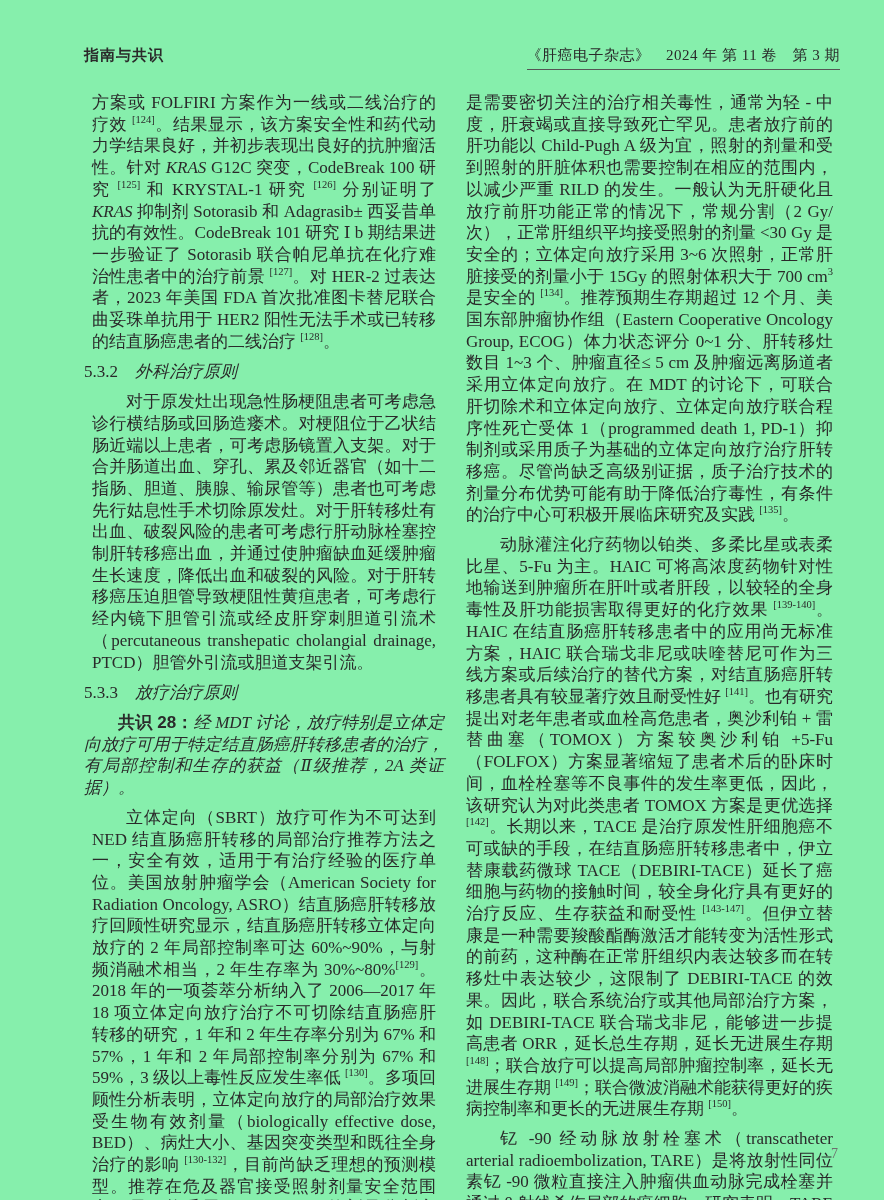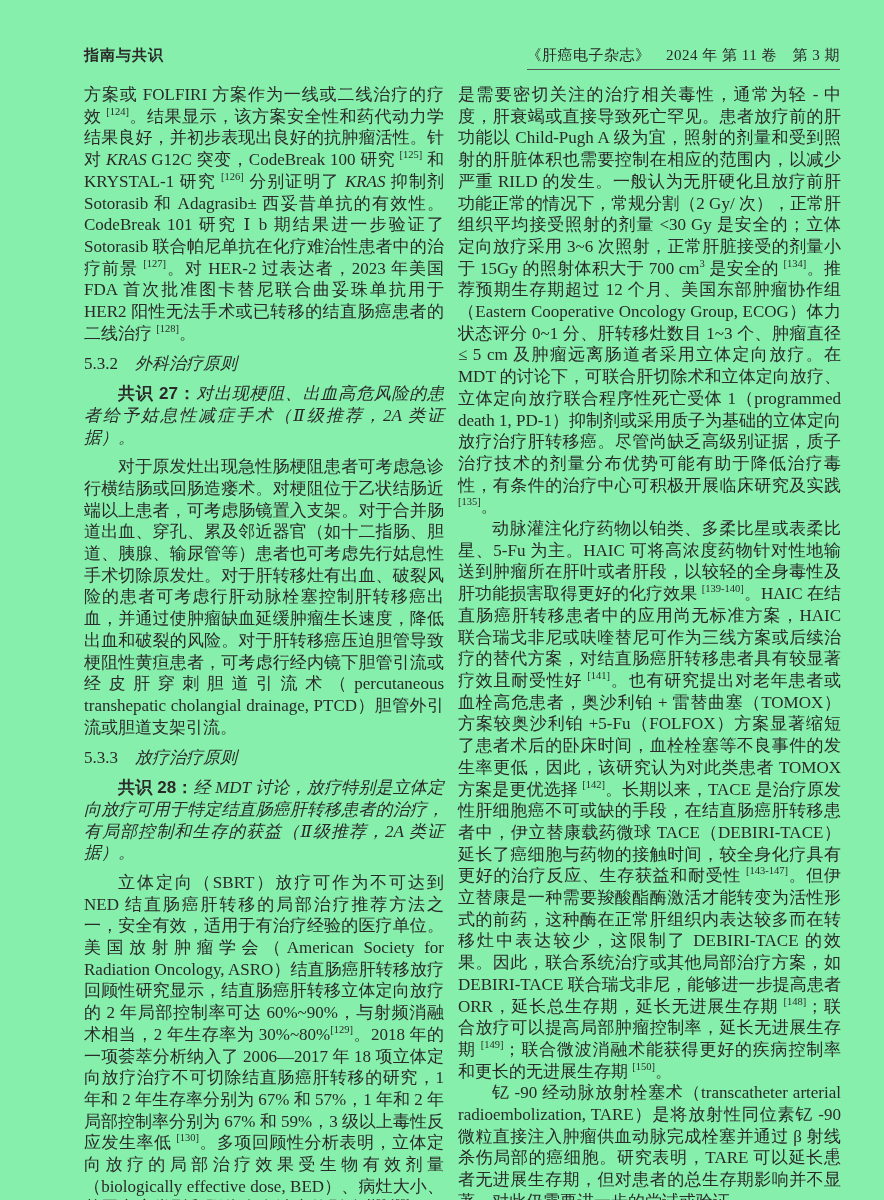--- a/index.html
+++ b/index.html
@@ -27,21 +27,21 @@
     letter-spacing:0.5px;
   }
   .content {
     position:absolute; top:84px; left:84px;
     display:flex; gap:14px;
   }
   .col { text-align:justify; text-justify:inter-ideograph; }
   .col-left  { width:360px; }
   .col-right { width:383px; }
   .para {
-    margin:0; font-size:17px; line-height:21.7px;
+    margin:8px; font-size:17px; line-height:21.7px;
     word-break:break-word;
   }
   .indent { text-indent:2em; }
   .heading {
     margin:9px 0 7px; font-size:17px; line-height:21.7px; font-weight:normal;
   }
   .consensus { margin:8px 0; }
   .kai { font-style:italic; }
   .num { font-style:normal; }
   .b {
@@ -61,21 +61,20 @@
 <div class="page">
   <div class="header">
     <span class="header-section">指南与共识</span>
     <span class="header-journal">《肝癌电子杂志》　2024 年 第 11 卷　第 3 期</span>
   </div>
 
   <div class="content">
     <div class="col col-left">
         <p class="para"><span>方案或 FOLFIRI 方案作为一线或二线治疗的疗效 </span><sup class="ref">[124]</sup><span>。结果显示，该方案安全性和药代动力学结果良好，并初步表现出良好的抗肿瘤活性。针对 </span><i>KRAS</i><span> G12C 突变，CodeBreak 100 研究 </span><sup class="ref">[125]</sup><span> 和 KRYSTAL-1 研究 </span><sup class="ref">[126]</sup><span> 分别证明了 </span><i>KRAS</i><span> 抑制剂 Sotorasib 和 Adagrasib± 西妥昔单抗的有效性。CodeBreak 101 研究 Ⅰ b 期结果进一步验证了 Sotorasib 联合帕尼单抗在化疗难治性患者中的治疗前景 </span><sup class="ref">[127]</sup><span>。对 HER-2 过表达者，2023 年美国 FDA 首次批准图卡替尼联合曲妥珠单抗用于 HER2 阳性无法手术或已转移的结直肠癌患者的二线治疗 </span><sup class="ref">[128]</sup><span>。</span></p>
         <h3 class="heading"><span class="num">5.3.2　</span><span class="kai">外科治疗原则</span></h3>
-        <p class="para consensus indent"><span class="b">共识 27：</span><span class="kai">对出现梗阻、出血高危风险的患者给予姑息性减症手术（Ⅱ级推荐，2A 类证据）。</span></p>
         <p class="para indent"><span>对于原发灶出现急性肠梗阻患者可考虑急诊行横结肠或回肠造瘘术。对梗阻位于乙状结肠近端以上患者，可考虑肠镜置入支架。对于合并肠道出血、穿孔、累及邻近器官（如十二指肠、胆道、胰腺、输尿管等）患者也可考虑先行姑息性手术切除原发灶。对于肝转移灶有出血、破裂风险的患者可考虑行肝动脉栓塞控制肝转移癌出血，并通过使肿瘤缺血延缓肿瘤生长速度，降低出血和破裂的风险。对于肝转移癌压迫胆管导致梗阻性黄疸患者，可考虑行经内镜下胆管引流或经皮肝穿刺胆道引流术（percutaneous transhepatic cholangial drainage, PTCD）胆管外引流或胆道支架引流。</span></p>
         <h3 class="heading"><span class="num">5.3.3　</span><span class="kai">放疗治疗原则</span></h3>
         <p class="para consensus indent"><span class="b">共识 28：</span><span class="kai">经 MDT 讨论，放疗特别是立体定向放疗可用于特定结直肠癌肝转移患者的治疗，有局部控制和生存的获益（Ⅱ级推荐，2A 类证据）。</span></p>
         <p class="para indent"><span>立体定向（SBRT）放疗可作为不可达到 NED 结直肠癌肝转移的局部治疗推荐方法之一，安全有效，适用于有治疗经验的医疗单位。美国放射肿瘤学会（American Society for Radiation Oncology, ASRO）结直肠癌肝转移放疗回顾性研究显示，结直肠癌肝转移立体定向放疗的 2 年局部控制率可达 60%~90%，与射频消融术相当，2 年生存率为 30%~80%</span><sup class="ref">[129]</sup><span>。2018 年的一项荟萃分析纳入了 2006—2017 年 18 项立体定向放疗治疗不可切除结直肠癌肝转移的研究，1 年和 2 年生存率分别为 67% 和 57%，1 年和 2 年局部控制率分别为 67% 和 59%，3 级以上毒性反应发生率低 </span><sup class="ref">[130]</sup><span>。多项回顾性分析表明，立体定向放疗的局部治疗效果受生物有效剂量（biologically effective dose, BED）、病灶大小、基因突变类型和既往全身治疗的影响 </span><sup class="ref">[130-132]</sup><span>，目前尚缺乏理想的预测模型。推荐在危及器官接受照射剂量安全范围内，尽可能采用 BED&gt;100 Gy 的剂量分割方案，BED 提升超过 100 Gy 后仍可观察到剂量 - 效应关系 </span></p>
       </div>
     <div class="col col-right">
         <p class="para"><span>是需要密切关注的治疗相关毒性，通常为轻 - 中度，肝衰竭或直接导致死亡罕见。患者放疗前的肝功能以 Child-Pugh A 级为宜，照射的剂量和受到照射的肝脏体积也需要控制在相应的范围内，以减少严重 RILD 的发生。一般认为无肝硬化且放疗前肝功能正常的情况下，常规分割（2 Gy/ 次），正常肝组织平均接受照射的剂量 &lt;30 Gy 是安全的；立体定向放疗采用 3~6 次照射，正常肝脏接受的剂量小于 15Gy 的照射体积大于 700 cm</span><sup class="ref">3</sup><span> 是安全的 </span><sup class="ref">[134]</sup><span>。推荐预期生存期超过 12 个月、美国东部肿瘤协作组（Eastern Cooperative Oncology Group, ECOG）体力状态评分 0~1 分、肝转移灶数目 1~3 个、肿瘤直径≤ 5 cm 及肿瘤远离肠道者采用立体定向放疗。在 MDT 的讨论下，可联合肝切除术和立体定向放疗、立体定向放疗联合程序性死亡受体 1（programmed death 1, PD-1）抑制剂或采用质子为基础的立体定向放疗治疗肝转移癌。尽管尚缺乏高级别证据，质子治疗技术的剂量分布优势可能有助于降低治疗毒性，有条件的治疗中心可积极开展临床研究及实践 </span><sup class="ref">[135]</sup><span>。</span></p>
         <p class="para indent"><span>动脉灌注化疗药物以铂类、多柔比星或表柔比星、5-Fu 为主。HAIC 可将高浓度药物针对性地输送到肿瘤所在肝叶或者肝段，以较轻的全身毒性及肝功能损害取得更好的化疗效果 </span><sup class="ref">[139-140]</sup><span>。HAIC 在结直肠癌肝转移患者中的应用尚无标准方案，HAIC 联合瑞戈非尼或呋喹替尼可作为三线方案或后续治疗的替代方案，对结直肠癌肝转移患者具有较显著疗效且耐受性好 </span><sup class="ref">[141]</sup><span>。也有研究提出对老年患者或血栓高危患者，奥沙利铂 + 雷替曲塞（TOMOX）方案较奥沙利铂 +5-Fu（FOLFOX）方案显著缩短了患者术后的卧床时间，血栓栓塞等不良事件的发生率更低，因此，该研究认为对此类患者 TOMOX 方案是更优选择 </span><sup class="ref">[142]</sup><span>。长期以来，TACE 是治疗原发性肝细胞癌不可或缺的手段，在结直肠癌肝转移患者中，伊立替康载药微球 TACE（DEBIRI-TACE）延长了癌细胞与药物的接触时间，较全身化疗具有更好的治疗反应、生存获益和耐受性 </span><sup class="ref">[143-147]</sup><span>。但伊立替康是一种需要羧酸酯酶激活才能转变为活性形式的前药，这种酶在正常肝组织内表达较多而在转移灶中表达较少，这限制了 DEBIRI-TACE 的效果。因此，联合系统治疗或其他局部治疗方案，如 DEBIRI-TACE 联合瑞戈非尼，能够进一步提高患者 ORR，延长总生存期，延长无进展生存期 </span><sup class="ref">[148]</sup><span>；联合放疗可以提高局部肿瘤控制率，延长无进展生存期 </span><sup class="ref">[149]</sup><span>；联合微波消融术能获得更好的疾病控制率和更长的无进展生存期 </span><sup class="ref">[150]</sup><span>。</span></p>
         <p class="para indent"><span>钇 -90 经动脉放射栓塞术（transcatheter arterial radioembolization, TARE）是将放射性同位素钇 -90 微粒直接注入肿瘤供血动脉完成栓塞并通过 β 射线杀伤局部的癌细胞。研究表明，TARE 可以延长患者无进展生存期，但对患者的总生存期影响并不显著，对此仍需要进一步的尝试或验证 </span></p>
       </div>

